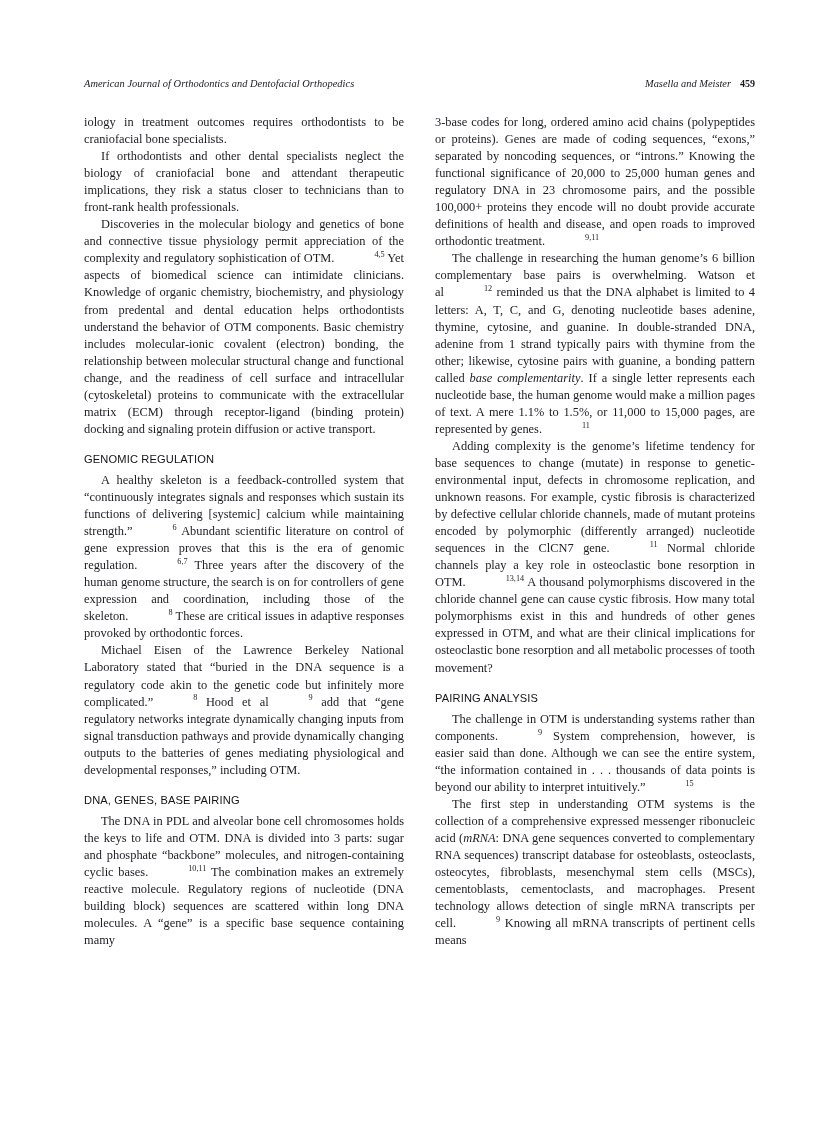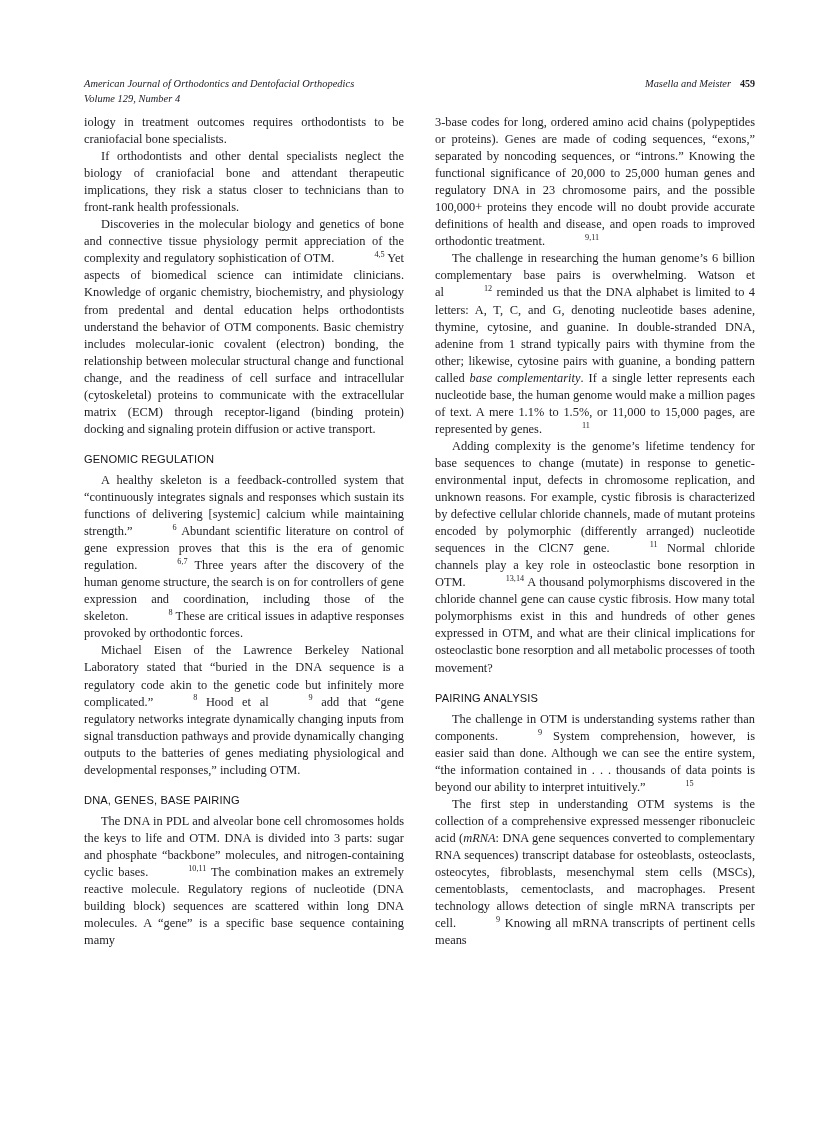--- a/index.html
+++ b/index.html
@@ -116,21 +116,20 @@
   .ital { font-style: italic; }
 </style>
 </head>
 <body>
 
 <div class="page">
 
   <div class="running-head">
     <div class="rh-left">
       <div class="rh-line1">American Journal of Orthodontics and Dentofacial Orthopedics</div>
-      <div class="rh-line2"><span>Volume 129, Number 4</span></div>
     </div>
     <div class="rh-right">
       <span class="rh-names">Masella and Meister</span><span class="rh-page">459</span>
     </div>
   </div>
 
   <div class="columns">
 
     <div class="column">
 

